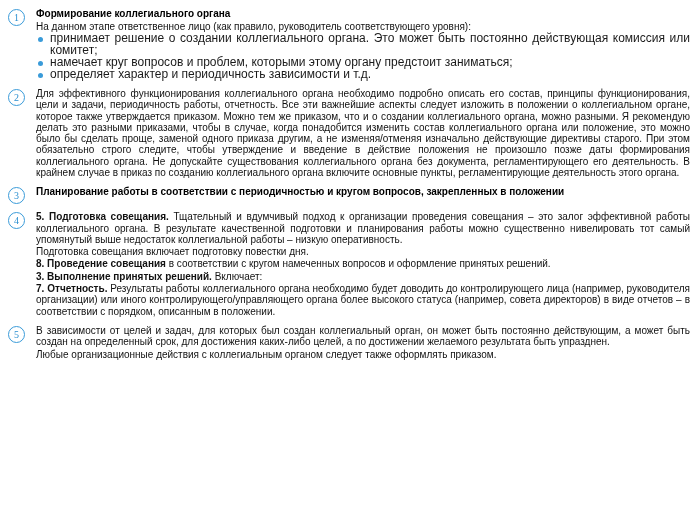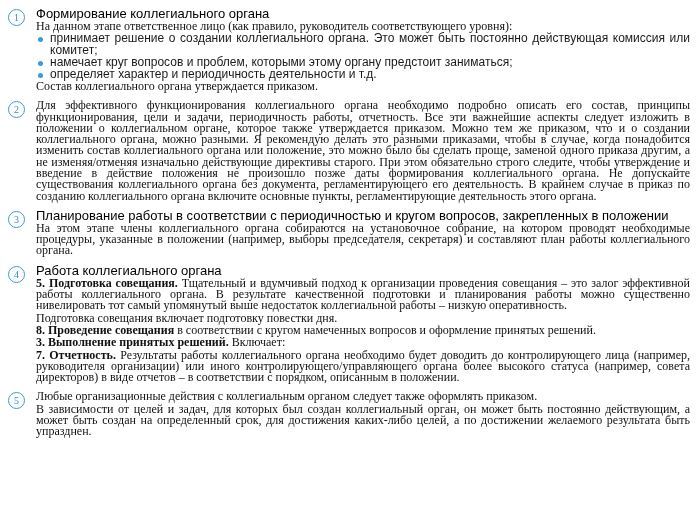--- a/index.html
+++ b/index.html
@@ -40,33 +40,32 @@
     line-height: 15px;
     text-align: center;
     font-family: "Liberation Serif", serif;
     box-sizing: border-box;
   }
   .body-col {
     flex: 1 1 auto;
     min-width: 0;
   }
   .step-title {
-    font-weight: normal;
-    font-size: 13px;
+    font-weight: bold;
+    font-size: 10px;
     line-height: 12px;
     margin-bottom: 1px;
     color: #000;
   }
   p.txt {
     margin: 0 0 1px 0;
-    font-size: 12px;
+    font-size: 10px;
     line-height: 11.3px;
     text-align: justify;
     color: #111;
-    font-family: Liberation Serif, serif;
   }
   ul.bullets {
     margin: 1px 0 1px 0;
     padding: 0;
     list-style: none;
   }
   ul.bullets li {
     position: relative;
     padding-left: 14px;
     font-size: 12px;
@@ -95,62 +94,59 @@
   <div class="step">
     <div class="num-col">
       <div class="num">1</div>
     </div>
     <div class="body-col">
       <div class="step-title">Формирование коллегиального органа</div>
       <p class="txt">На данном этапе ответственное лицо (как правило, руководитель соответствующего уровня):</p>
       <ul class="bullets">
         <li>принимает решение о создании коллегиального органа. Это может быть постоянно действующая комиссия или комитет;</li>
         <li>намечает круг вопросов и проблем, которыми этому органу предстоит заниматься;</li>
-        <li>определяет характер и периодичность деятельности и т.д.</li>
+        <li>определяет характер и периодичность зависимости и т.д.</li>
       </ul>
-      <p class="txt">Состав коллегиального органа утверждается приказом.</p>
     </div>
   </div>
 
   <div class="step">
     <div class="num-col">
       <div class="num">2</div>
     </div>
     <div class="body-col">
       <p class="txt">Для эффективного функционирования коллегиального органа необходимо подробно описать его состав, принципы функционирования, цели и задачи, периодичность работы, отчетность. Все эти важнейшие аспекты следует изложить в положении о коллегиальном органе, которое также утверждается приказом. Можно тем же приказом, что и о создании коллегиального органа, можно разными. Я рекомендую делать это разными приказами, чтобы в случае, когда понадобится изменить состав коллегиального органа или положение, это можно было бы сделать проще, заменой одного приказа другим, а не изменяя/отменяя изначально действующие директивы старого. При этом обязательно строго следите, чтобы утверждение и введение в действие положения не произошло позже даты формирования коллегиального органа. Не допускайте существования коллегиального органа без документа, регламентирующего его деятельность. В крайнем случае в приказ по созданию коллегиального органа включите основные пункты, регламентирующие деятельность этого органа.</p>
     </div>
   </div>
 
   <div class="step">
     <div class="num-col">
       <div class="num">3</div>
     </div>
     <div class="body-col">
       <div class="step-title">Планирование работы в соответствии с периодичностью и кругом вопросов, закрепленных в положении</div>
-      <p class="txt">На этом этапе члены коллегиального органа собираются на установочное собрание, на котором проводят необходимые процедуры, указанные в положении (например, выборы председателя, секретаря) и составляют план работы коллегиального органа.</p>
     </div>
   </div>
 
   <div class="step">
     <div class="num-col">
       <div class="num">4</div>
     </div>
     <div class="body-col">
-      <div class="step-title">Работа коллегиального органа</div>
       <p class="txt"><span class="b">5. Подготовка совещания.</span><span> Тщательный и вдумчивый подход к организации проведения совещания – это залог эффективной работы коллегиального органа. В результате качественной подготовки и планирования работы можно существенно нивелировать тот самый упомянутый выше недостаток коллегиальной работы – низкую оперативность.</span></p>
       <p class="txt"><span>Подготовка совещания включает подготовку повестки дня.</span></p>
       <p class="txt"><span class="b">8. Проведение совещания</span><span> в соответствии с кругом намеченных вопросов и оформление принятых решений.</span></p>
       <p class="txt"><span class="b">3. Выполнение принятых решений.</span><span> Включает:</span></p>
       <p class="txt subline"><span class="b">7. Отчетность.</span><span> Результаты работы коллегиального органа необходимо будет доводить до контролирующего лица (например, руководителя организации) или иного контролирующего/управляющего органа более высокого статуса (например, совета директоров) в виде отчетов – в соответствии с порядком, описанным в положении.</span></p>
     </div>
   </div>
 
   <div class="step">
     <div class="num-col">
       <div class="num">5</div>
     </div>
     <div class="body-col">
+      <p class="txt">В зависимости от целей и задач, для которых был создан коллегиальный орган, он может быть постоянно действующим, а может быть создан на определенный срок, для достижения каких-либо целей, а по достижении желаемого результата быть упразднен.</p>
       <p class="txt">Любые организационные действия с коллегиальным органом следует также оформлять приказом.</p>
-      <p class="txt">В зависимости от целей и задач, для которых был создан коллегиальный орган, он может быть постоянно действующим, а может быть создан на определенный срок, для достижения каких-либо целей, а по достижении желаемого результата быть упразднен.</p>
     </div>
   </div>
 
 </div>
 
 </body></html>

